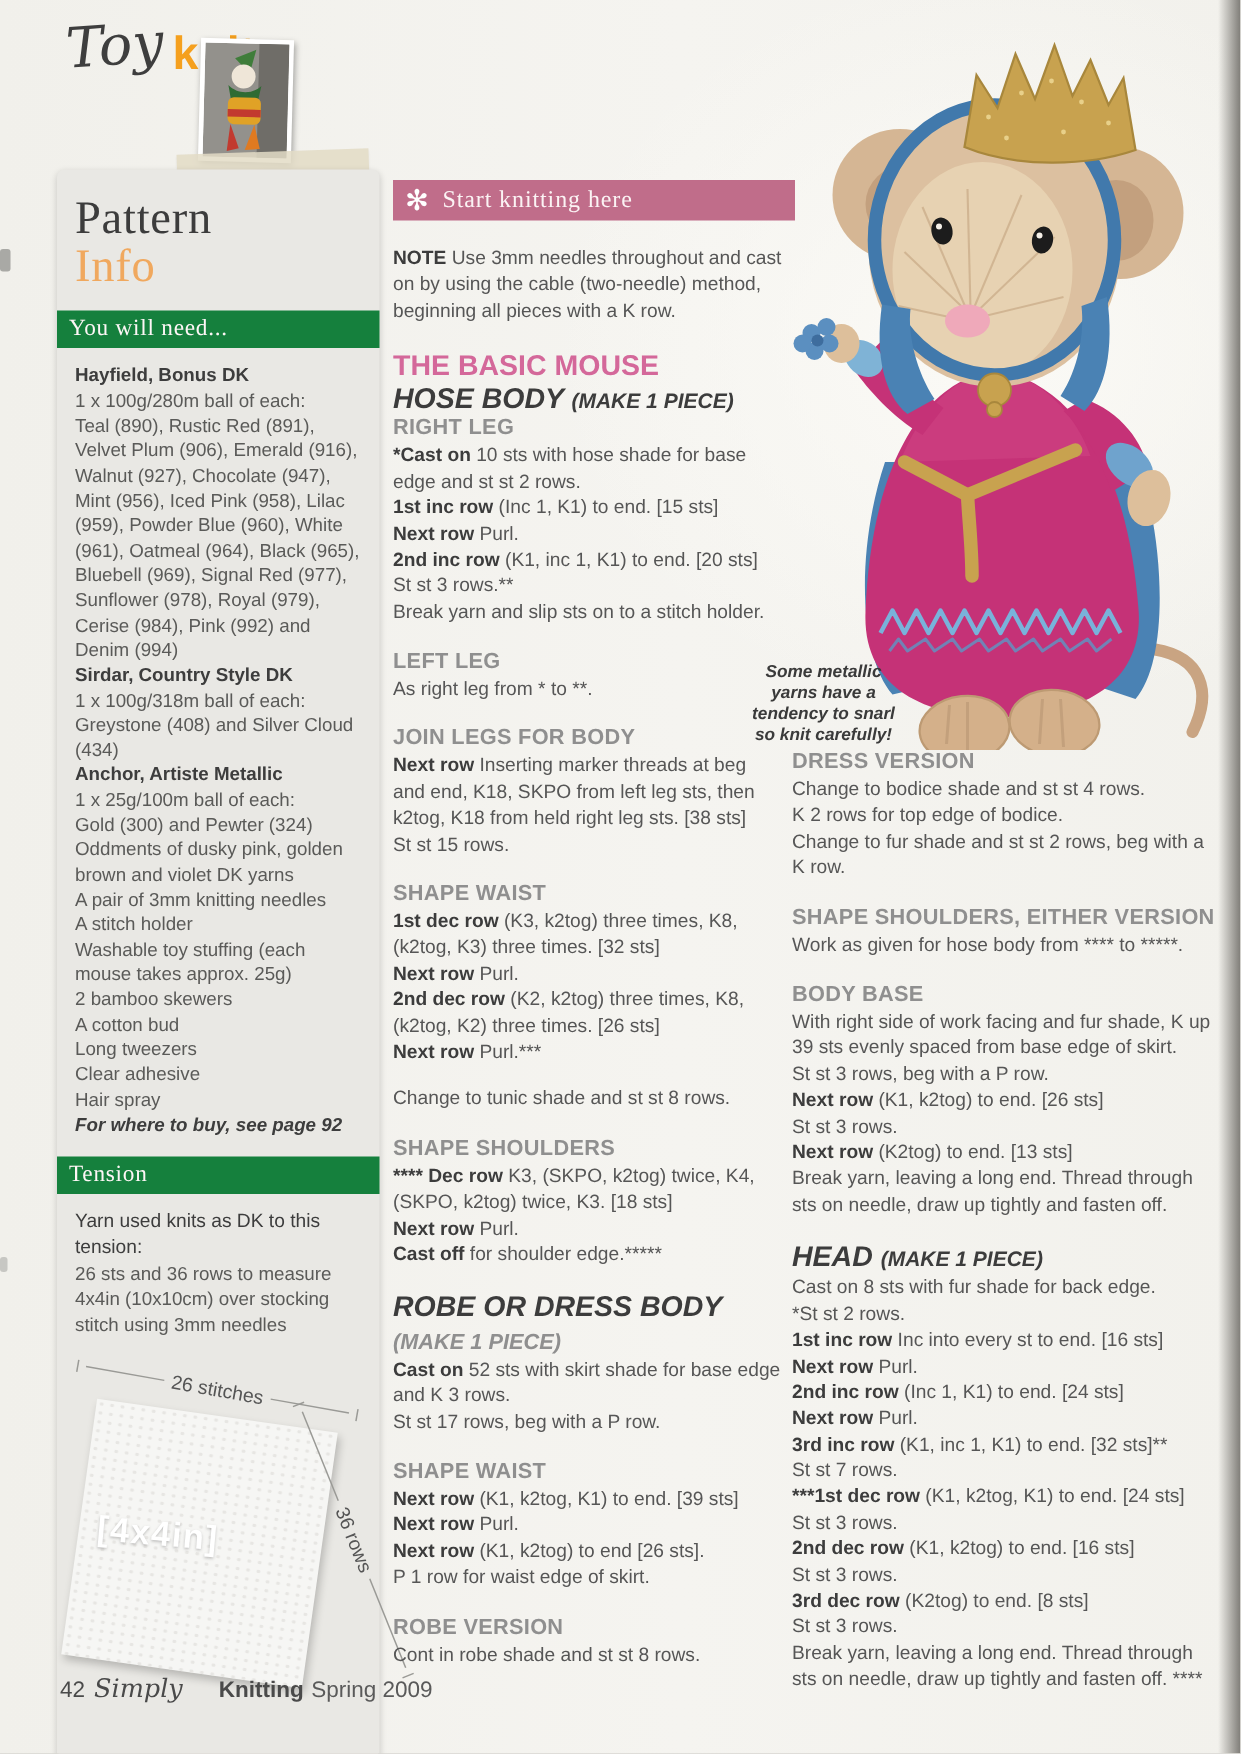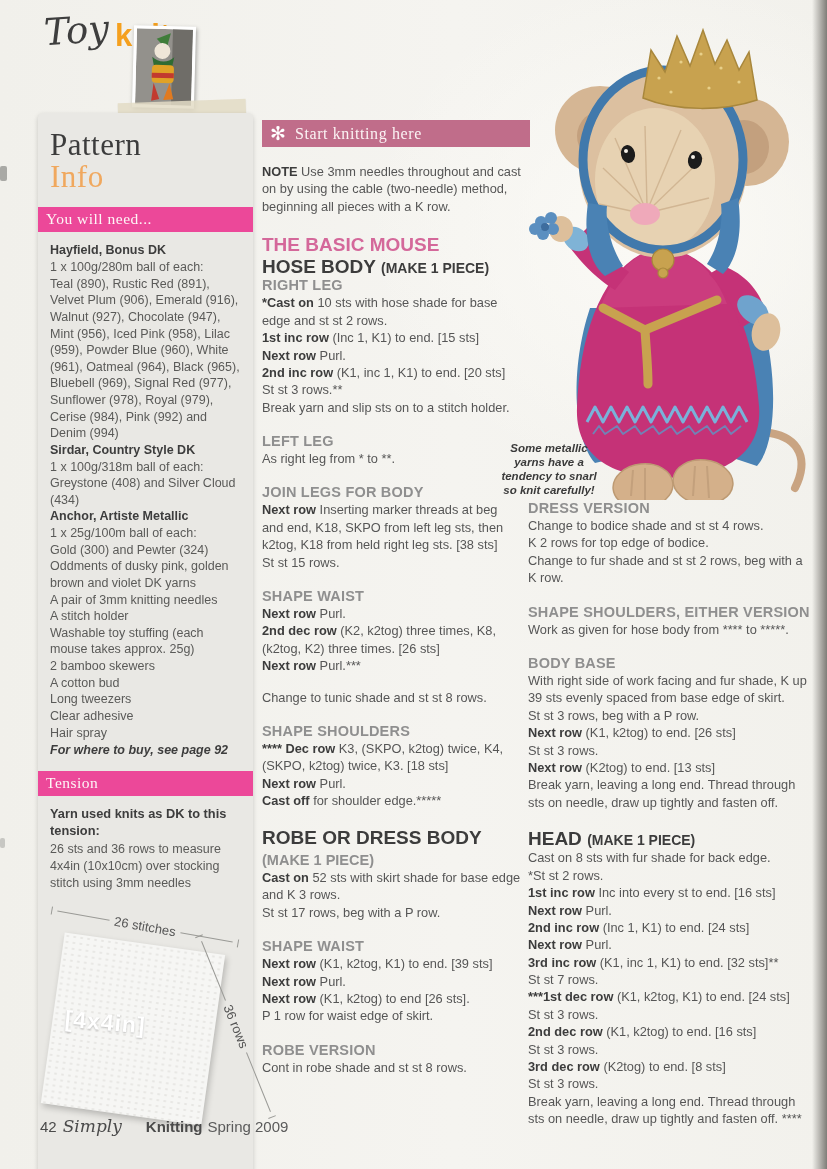--- a/index.html
+++ b/index.html
@@ -22,26 +22,26 @@
   .thumb{position:absolute; left:133px; top:26px; width:56px; height:76px; background:#fff;
     padding:3px; box-shadow:1px 2px 4px rgba(0,0,0,.35); transform:rotate(1.5deg);}
   .thumb svg{display:block;}
 
   
   .tape{position:absolute; left:118px; top:101px; width:128px; height:21px; background:#e3dcc6; opacity:.85; transform:rotate(-2deg); box-shadow:0 1px 2px rgba(0,0,0,.08);}
   .sidebar{position:absolute; left:38px; top:113px; width:215px; min-height:990px;
     background:#e9e8e4; border-radius:5px; box-shadow:0 2px 5px rgba(0,0,0,.18); padding:16px 12px 14px 12px; box-sizing:border-box;}
   .pi-title{font-family:"Liberation Serif", serif; font-size:31px; line-height:1.04; color:#3c3c3c; letter-spacing:.5px;}
   .pi-title .info{color:#f0a85e;}
-  .side-banner{background:#ec4899; color:#fdf6f6; font-family:"Liberation Serif", serif;
+  .side-banner{background:#15803d; color:#fdf6f6; font-family:"Liberation Serif", serif;
     font-size:15.5px; padding:3px 8px 4px 8px; margin:14px -12px 10px -12px; letter-spacing:.5px;}
   .s-ln{margin:0; font-size:12.5px; line-height:1.33; color:#5a5a58;}
   .s-ln b{color:#3d3d3d;margin-top:24px;}
   .where{margin:2px 0 0 0; font-size:12.5px; font-weight:bold; font-style:italic; color:#3d3d3d;}
-  .tension-lead{margin:0 0 2px 0; font-size:12.8px; font-weight:bold; color:#3d3d3d; line-height:1.3;}
+  .tension-lead{margin:0 0 2px 0; font-size:12.8px; font-weight:normal; color:#3d3d3d; line-height:1.3;}
 
   
   .swatch{position:relative; height:265px; margin-top:10px;}
   .sw-square{position:absolute; left:2px; top:42px; width:162px; height:172px; transform:rotate(8deg);
     background:#f6f6f4;
     background-image:radial-gradient(#e7e6e3 1px, rgba(0,0,0,0) 1.6px);
     background-size:7px 6px;
     box-shadow:2px 3px 6px rgba(0,0,0,.22);}
   .sw-mark{position:absolute; left:12px; top:70px; font-size:23px; font-weight:bold; color:#ffffff;
     text-shadow:0 1px 2px rgba(120,120,120,.45); transform:rotate(-3deg); letter-spacing:1px;}
@@ -58,21 +58,21 @@
   .start-banner .lbl{font-family:"Liberation Serif", serif; font-size:16px; letter-spacing:.6px;}
 
   .col{position:absolute;}
   .col-mid{left:262px; top:163px; width:260px;}
   .col-right{left:528px; top:500px; width:284px;}
   .ln{margin:0; font-size:12.8px; line-height:1.36; color:#565656;}
   .ln b{color:#3c3c3c;text-align:right;}
   .note-p{margin:0 0 20px 0;}
   .sec{margin-bottom:17px;}
   .sec-h{margin:0 0 1px 0; font-size:14.5px; font-weight:bold; color:#8f8f8f; letter-spacing:.2px;}
-  .big-h{margin:0; font-size:19px; font-weight:bold; color:#3c3c3c; line-height:1.12;}
+  .big-h{margin:0; font-size:19px; font-weight:bold; color:#3c3c3c; line-height:1.12;font-style:italic;}
   .big-h .hb{font-size:14px; color:#3c3c3c;}
   .big-h .hb-grey{font-size:14.5px; color:#8f8f8f;}
   .pink-h{margin:0; font-size:19px; font-weight:bold; color:#d4689a; line-height:1.1;}
   .gap-line{margin-top:14px;}
 
   .caption{position:absolute; left:497px; top:441px; width:104px; text-align:center;
     font-size:11.5px; font-weight:bold; font-style:italic; color:#3a3a3a; line-height:1.22; z-index:5;}
 
   .mouse-photo{position:absolute; left:495px; top:8px; width:320px; height:492px; pointer-events:none;}
 
@@ -187,20 +187,21 @@
     </div>
 
     <div class="sec">
       <h3 class="sec-h">JOIN LEGS FOR BODY</h3>
       <p class="ln"><b>Next row</b><span> Inserting marker threads at beg and end, K18, SKPO from left leg sts, then k2tog, K18 from held right leg sts. [38 sts]</span></p>
       <p class="ln"><b></b><span>St st 15 rows.</span></p>
     </div>
 
     <div class="sec">
       <h3 class="sec-h">SHAPE WAIST</h3>
+      <p class="ln"><b>1st dec row</b><span> (K3, k2tog) three times, K8, (k2tog, K3) three times. [32 sts]</span></p>
       <p class="ln"><b>Next row</b><span> Purl.</span></p>
       <p class="ln"><b>2nd dec row</b><span> (K2, k2tog) three times, K8, (k2tog, K2) three times. [26 sts]</span></p>
       <p class="ln"><b>Next row</b><span> Purl.***</span></p>
       <p class="ln gap-line">Change to tunic shade and st st 8 rows.</p>
     </div>
 
     <div class="sec">
       <h3 class="sec-h">SHAPE SHOULDERS</h3>
       <p class="ln"><b>**** Dec row</b><span> K3, (SKPO, k2tog) twice, K4, (SKPO, k2tog) twice, K3. [18 sts]</span></p>
       <p class="ln"><b>Next row</b><span> Purl.</span></p>

